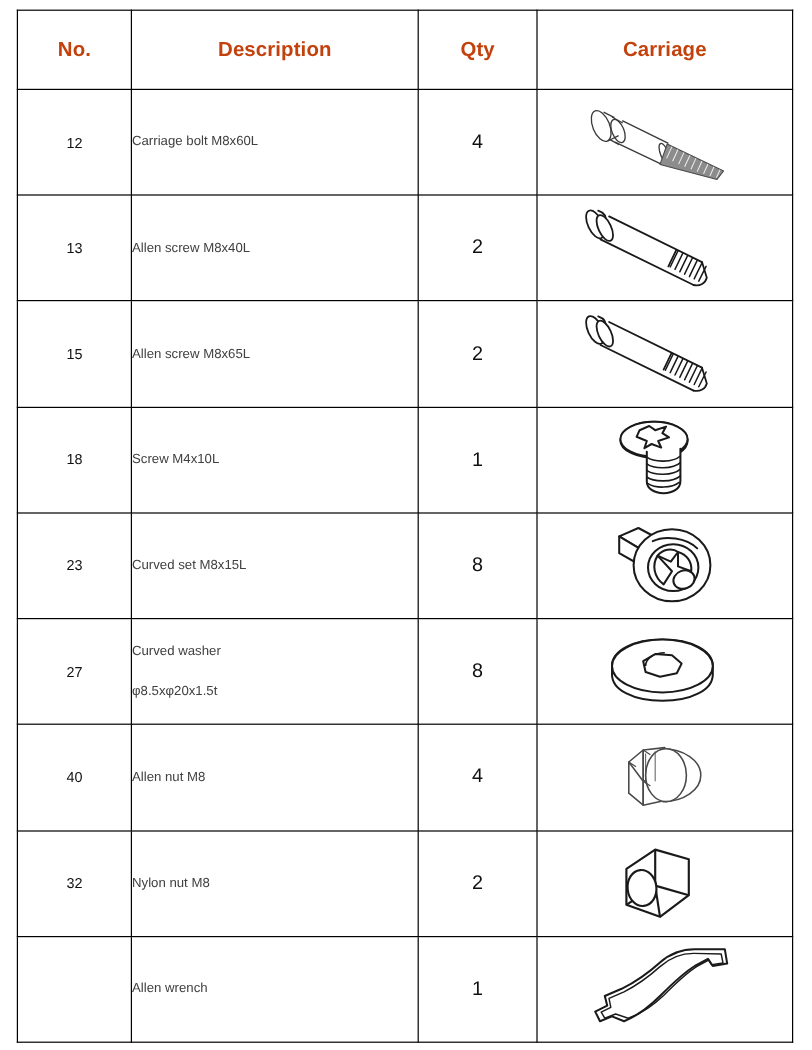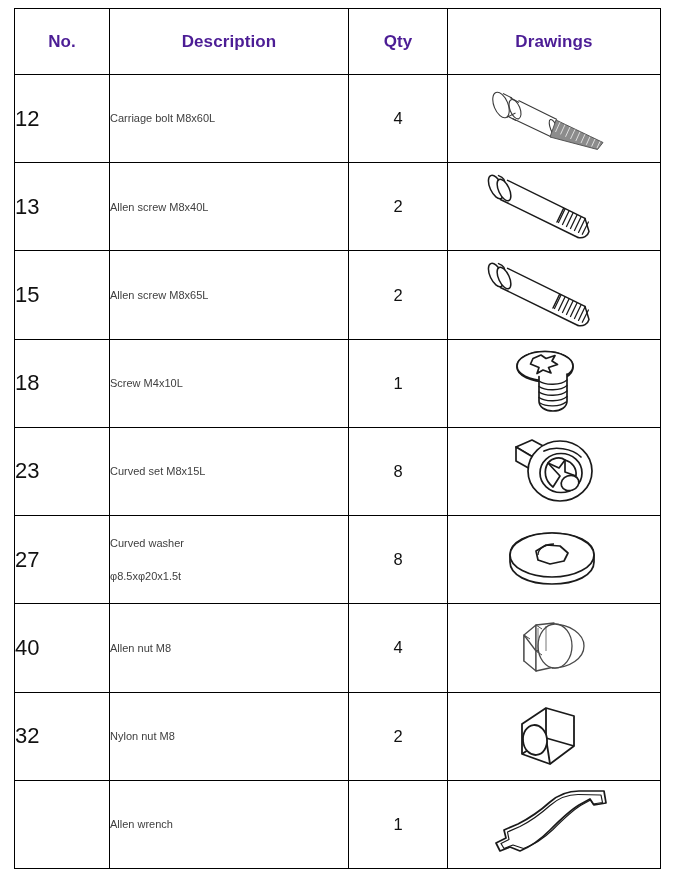--- a/index.html
+++ b/index.html
@@ -35,29 +35,29 @@
   }
   col.c-no    { width: 95px; }
   col.c-desc  { width: 239px; }
   col.c-qty   { width: 99px; }
   col.c-draw  { width: 213px; }
 
   thead th {
     height: 65px;
     font-size: 17px;
     font-weight: bold;
-    color: #4c1d95;
+    color: #c2410c;
     text-align: center;
     letter-spacing: 0.1px;
   }
   tbody tr { height: 72.3px; }
 
   td.cell-no {
-    text-align: left;
-    font-size: 22px;
+    text-align: center;
+    font-size: 12px;
     color: #111;
   }
   td.cell-desc {
     text-align: left;
     font-size: 11px;
     color: #404040;
     padding-left: 13px;
     line-height: 1.30;
   }
   td.cell-desc .line2 { display: block; margin-top: 19px; }
@@ -87,21 +87,21 @@
       <col class="c-no">
         <col class="c-desc">
         <col class="c-qty">
         <col class="c-draw">
     </colgroup>
     <thead>
       <tr>
         <th>No.</th>
         <th>Description</th>
         <th>Qty</th>
-        <th>Drawings</th>
+        <th>Carriage</th>
       </tr>
     </thead>
     <tbody id="table-body">
         <tr>
           <td class="cell-no">12</td>
           <td class="cell-desc"><span>Carriage bolt M8x60L</span></td>
           <td class="cell-qty">4</td>
           <td class="cell-draw">
             <div class="draw-box">
               <svg id="svg-carriage-bolt-icon" width="150" height="64" viewBox="0 0 150 64" fill="none" stroke="#3a3a3a" stroke-width="1.1" stroke-linejoin="round">

